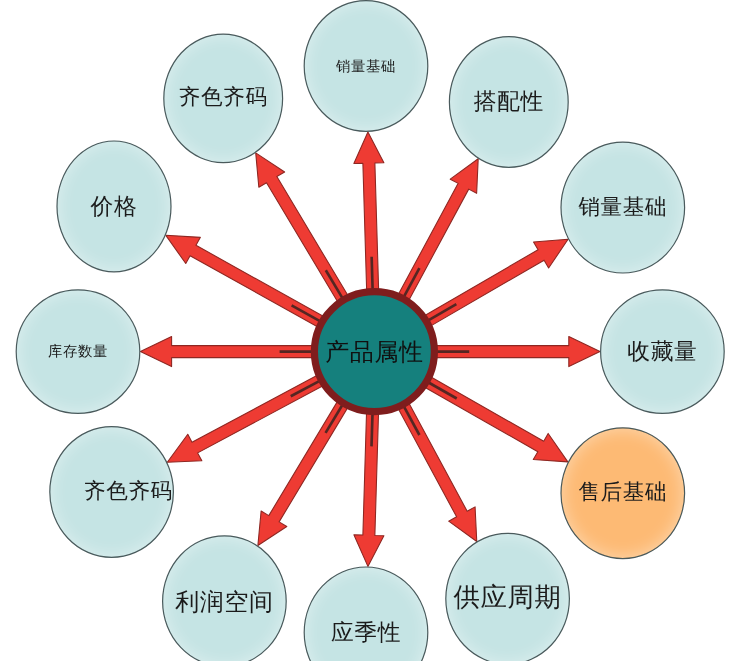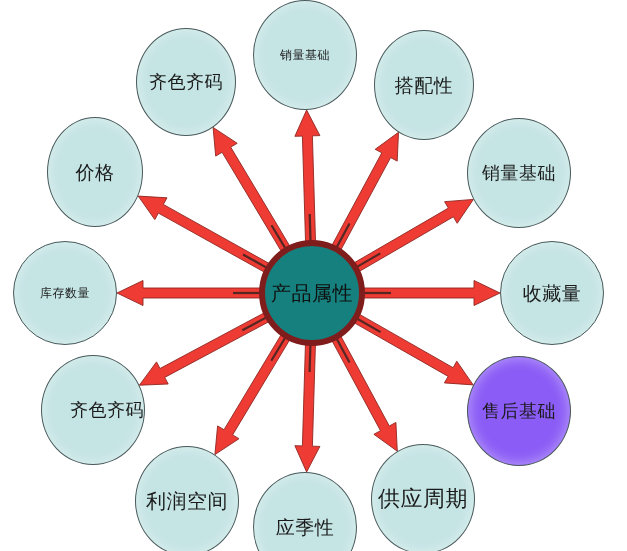--- a/index.html
+++ b/index.html
@@ -120,21 +120,21 @@
       </div>
       <div class="node node-outer" style="left: 135px; top: 446px; width: 104px; height: 110px; background: rgb(197, 228, 228); border-color: rgb(74, 90, 92);">
         <span class="node-label" style="font-size: 20px;">利润空间</span>
       </div>
       <div class="node node-outer" style="left: 253px; top: 472px; width: 104px; height: 110px; background: rgb(197, 228, 228); border-color: rgb(74, 90, 92);">
         <span class="node-label">应季性</span>
       </div>
       <div class="node node-outer" style="left: 371px; top: 444px; width: 104px; height: 110px; background: rgb(197, 228, 228); border-color: rgb(74, 90, 92);">
         <span class="node-label" style="font-size: 22px;">供应周期</span>
       </div>
-      <div class="node node-outer" style="left: 467px; top: 356px; width: 104px; height: 110px; background: #8b5cf6; border-color: rgb(74, 90, 92);">
+      <div class="node node-outer" style="left: 467px; top: 356px; width: 104px; height: 110px; background: #fdba74; border-color: rgb(74, 90, 92);">
         <span class="node-label" style="font-size: 18px;">售后基础</span>
       </div>
       <div class="node node-outer" style="left: 500px; top: 241px; width: 104px; height: 104px; background: rgb(197, 228, 228); border-color: rgb(74, 90, 92);">
         <span class="node-label">收藏量</span>
       </div>
       <div class="node node-outer" style="left: 467px; top: 118px; width: 104px; height: 110px; background: rgb(197, 228, 228); border-color: rgb(74, 90, 92);">
         <span class="node-label" style="font-size: 18px;">销量基础</span>
       </div>
       <div class="node node-outer" style="left: 374px; top: 30px; width: 100px; height: 110px; background: rgb(197, 228, 228); border-color: rgb(74, 90, 92);">
         <span class="node-label">搭配性</span>

